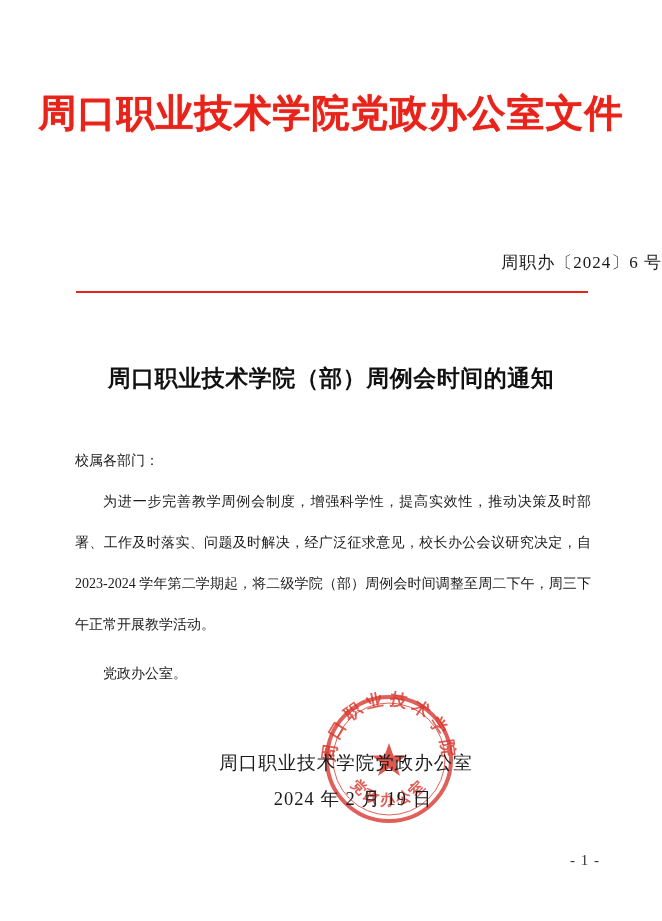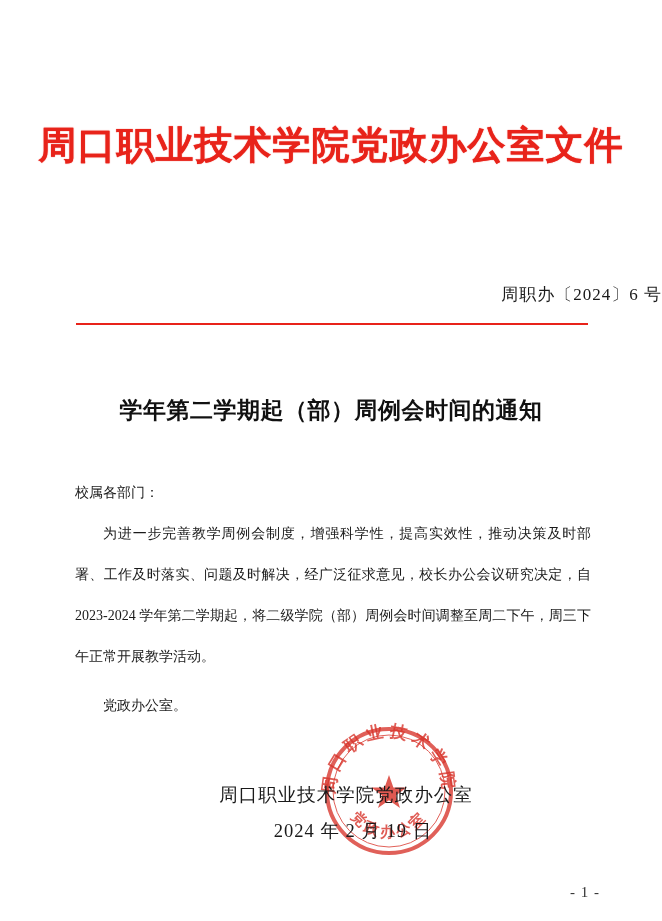--- a/index.html
+++ b/index.html
@@ -13,21 +13,20 @@
     font-family: "Liberation Serif", "DejaVu Serif", serif;
     color: #1a1a1a;
     position: relative;
     overflow: hidden;
   }
   .page {
     position: relative;
     width: 662px;
     height: 700px;
     box-sizing: border-box;
-    margin-top: 32px;
   }
 
   
   .masthead {
     position: absolute;
     top: 88px;
     left: 0;
     width: 662px;
     text-align: center;
     color: #e8231a;
@@ -141,21 +140,21 @@
 <body>
 
 <div class="page">
 
   <div class="masthead">周口职业技术学院党政办公室文件</div>
 
   <div class="doc-number">周职办〔2024〕6 号</div>
 
   <div class="red-rule"></div>
 
-  <div class="doc-title">学年第二学期起（部）周例会时间的通知</div>
+  <div class="doc-title">周口职业技术学院（部）周例会时间的通知</div>
 
   <div class="body-block">
     <p class="salutation">校属各部门：</p>
     <p class="para">为进一步完善教学周例会制度，增强科学性，提高实效性，推动决策及时部署、工作及时落实、问题及时解决，经广泛征求意见，校长办公会议研究决定，自 2023-2024 学年第二学期起，将二级学院（部）周例会时间调整至周二下午，周三下午正常开展教学活动。</p>
     <p class="para-note">党政办公室。</p>
   </div>
 
   <div class="seal">
     <svg width="152" height="152" viewBox="0 0 152 152" xmlns="http://www.w3.org/2000/svg">
       <defs>

